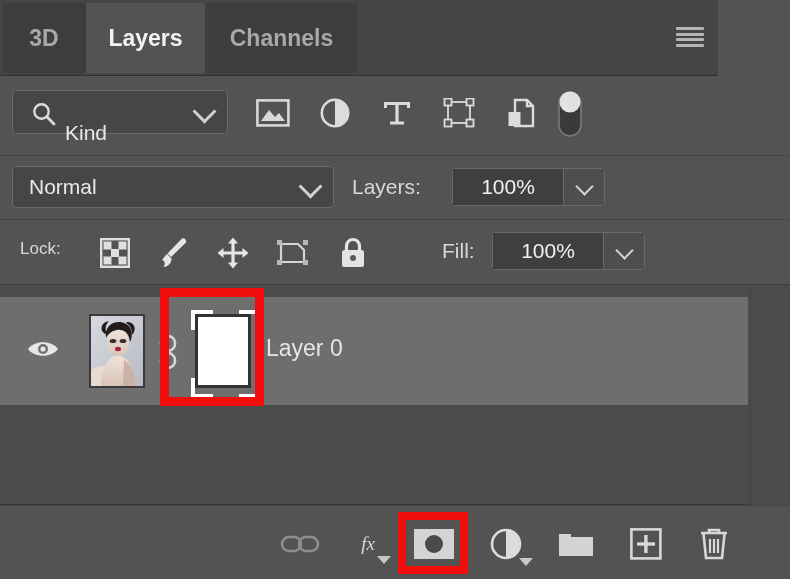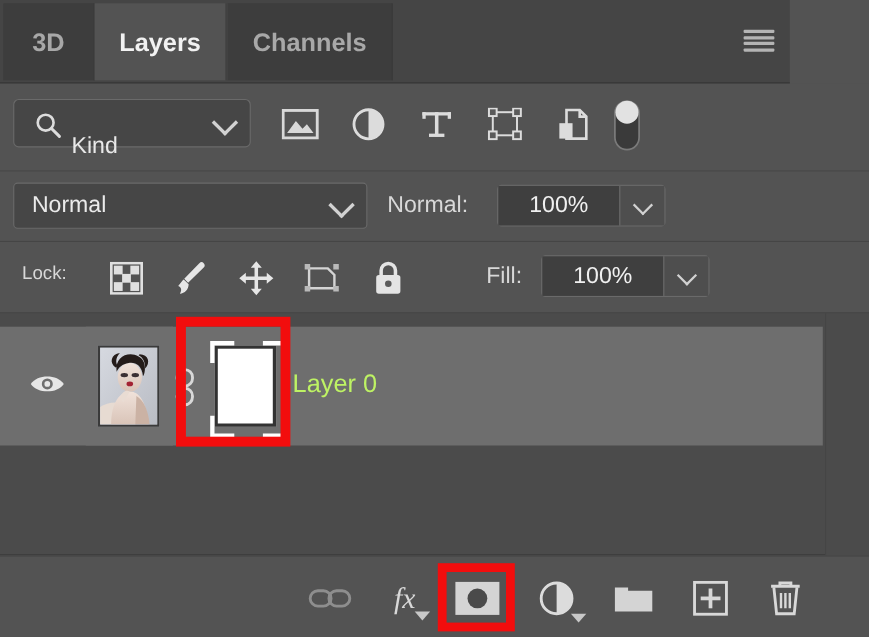--- a/index.html
+++ b/index.html
@@ -216,21 +216,21 @@
     background: #ffffff;
     border: 3px solid #333333;
     box-sizing: border-box;
   }
   .mask-brackets {
     position: absolute; left: -7px; top: -7px;
     width: 70px; height: 88px;
   }
   .layer-name {
     position: absolute; left: 266px; top: 38px;
-    color: #bef264; font-size: 23px;
+    color: #e5e5e5; font-size: 23px;
   }
   .red-box-mask {
     position: absolute; left: 160px; top: 288px;
     width: 104px; height: 118px;
     border: 9px solid #f20d0d;
     box-sizing: border-box;
     z-index: 6;
   }
   .scroll-gutter {
     position: absolute; right: 0; top: 285px;
@@ -357,21 +357,21 @@
         <circle cx="17" cy="14" r="10.5" fill="#e2e2e2"></circle>
       </svg>
     </div>
   </div>
 
   <div class="blendrow">
     <div class="blend-select">
       <span class="txt">Normal</span>
       <span class="chev"></span>
     </div>
-    <span class="opacity-label">Normal:</span>
+    <span class="opacity-label">Layers:</span>
     <div class="numfield" id="opacity-field">
       <span class="val">100%</span>
       <span class="drop">
         <span class="chev"></span>
       </span>
     </div>
   </div>
 
   <div class="lockrow">
     <span class="lock-label">Lock:</span>
@@ -506,21 +506,21 @@
     <div class="bicon" style="left:276px">
       <span>
         <svg width="40" height="22" viewBox="0 0 40 22">
           <rect x="2" y="4" width="19" height="14" rx="7" fill="none" stroke="#8e8e8e" stroke-width="2.6"></rect>
           <rect x="19" y="4" width="19" height="14" rx="7" fill="none" stroke="#8e8e8e" stroke-width="2.6"></rect>
         </svg>
       </span>
     </div>
 
     <div class="bicon" style="left:344px">
-      <span style="color:#d8d8d8; font-size:27px; font-style:italic; font-family:'Liberation Serif', serif;">fx</span>
+      <span style="color:#d8d8d8; font-size:19px; font-style:italic; font-family:'Liberation Serif', serif;">fx</span>
       <span class="tri-down" style="right:1px; bottom:2px;"></span>
     </div>
 
     <div class="bicon" style="left:410px">
       <span>
         <svg width="42" height="32" viewBox="0 0 42 32">
           <rect x="1" y="1" width="40" height="30" fill="#d4d4d4"></rect>
           <circle cx="21" cy="16" r="9" fill="#4a4a4a"></circle>
         </svg>
       </span>

